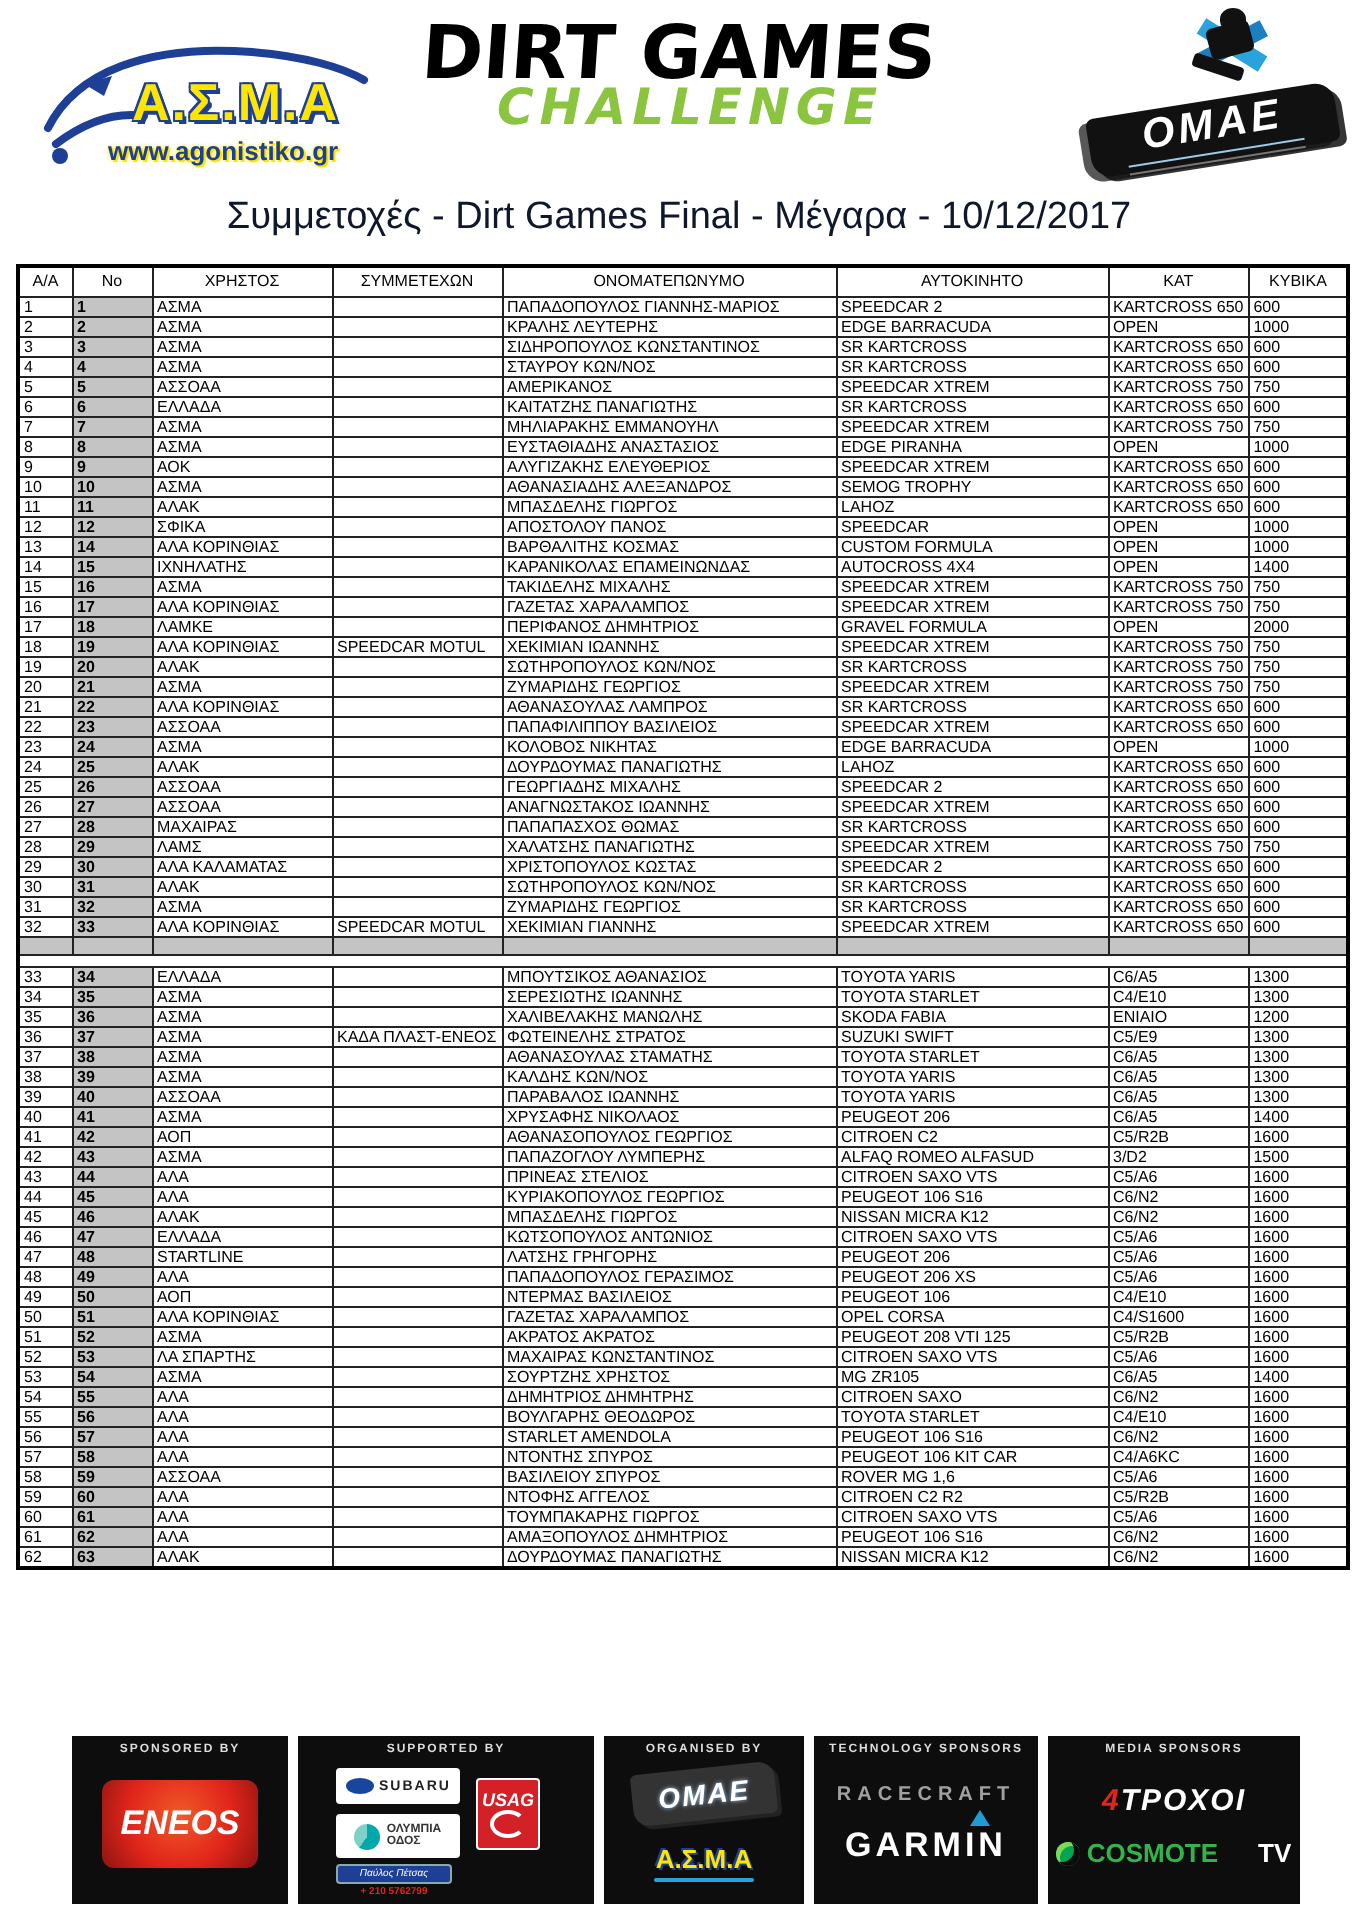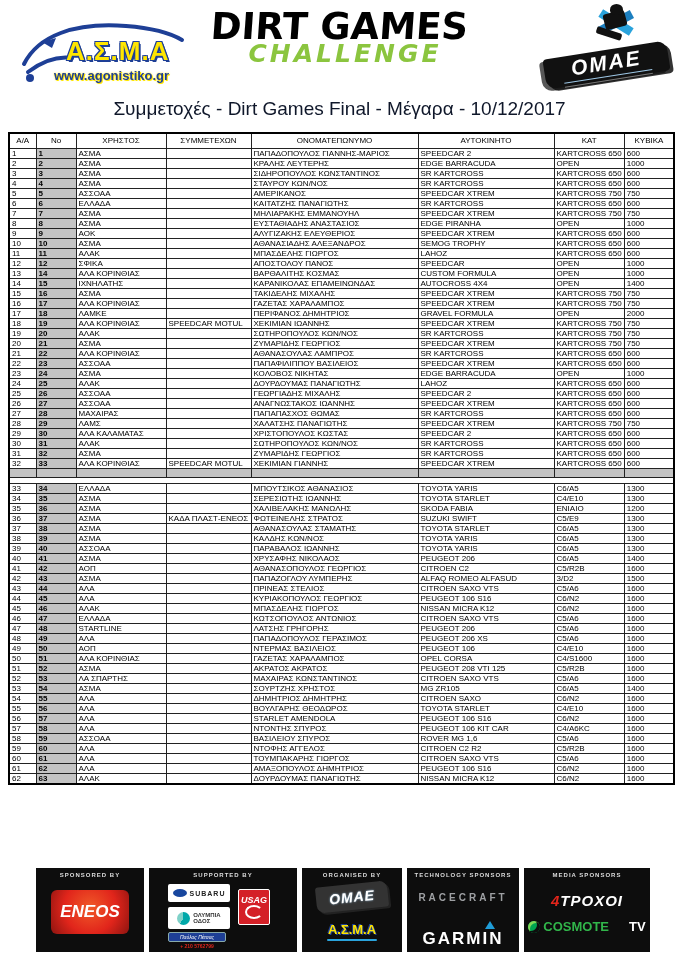--- a/index.html
+++ b/index.html
@@ -81,21 +81,21 @@
   .p3-omae{margin:6px auto 0;width:72px;height:26px;background:#333;transform:rotate(-6deg);
            border-radius:3px 8px 3px 8px;display:flex;align-items:center;justify-content:center;
            box-shadow:2px 2px 0 #222;}
   .p3-omae-word{color:#fff;font-weight:bold;font-style:italic;font-size:14px;letter-spacing:1px;
                 text-shadow:0 0 2px #9fc9e8;}
   .p3-asma{margin-top:12px;text-align:center;}
   .p3-asma-name{font-size:13px;font-weight:bold;color:#ffe600;
                 text-shadow:-1px -1px 0 #1e3f96,1px 1px 0 #1e3f96;}
   .p3-asma-line{width:50px;height:2px;background:#2aa3dc;margin:2px auto 0;border-radius:2px;}
 
-  .p4-inner{display:flex;flex-direction:column;align-items:center;margin-top:14px;gap:26px;}
+  .p4-inner{display:flex;flex-direction:column;align-items:center;margin-top:14px;gap:10px;}
   .racecraft{color:#9ea0a3;font-size:10px;letter-spacing:3px;font-weight:bold;}
   .garmin{position:relative;color:#fff;font-size:17px;font-weight:bold;letter-spacing:2px;}
   .garmin-tri{position:absolute;right:8px;top:-8px;width:0;height:0;
               border-left:5px solid transparent;border-right:5px solid transparent;border-bottom:8px solid #1f9cd7;}
 
   .p5-inner{display:flex;flex-direction:column;align-items:center;margin-top:14px;gap:10px;}
   .troxoi{font-style:italic;font-weight:bold;font-size:15px;letter-spacing:1px;}
   .troxoi-4{color:#e1251b;}
   .troxoi-rest{color:#fff;}
   .cosmote{display:flex;align-items:center;gap:3px;}

